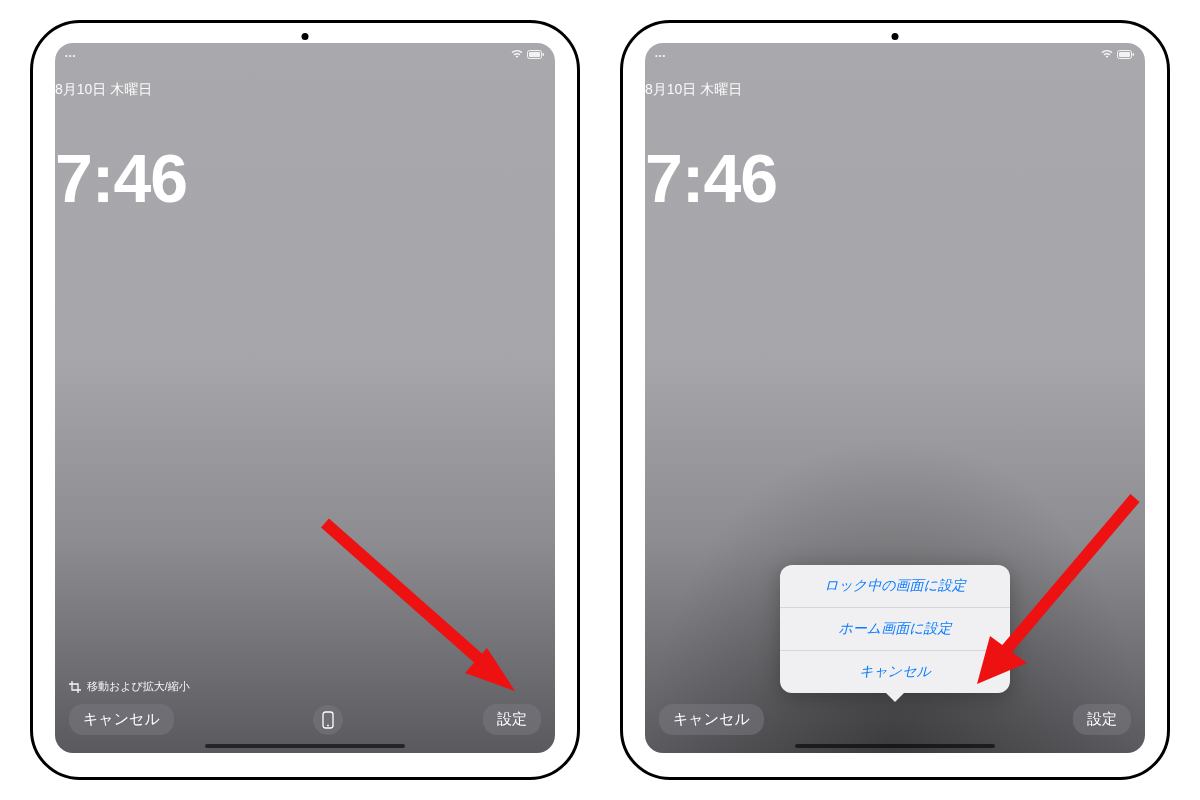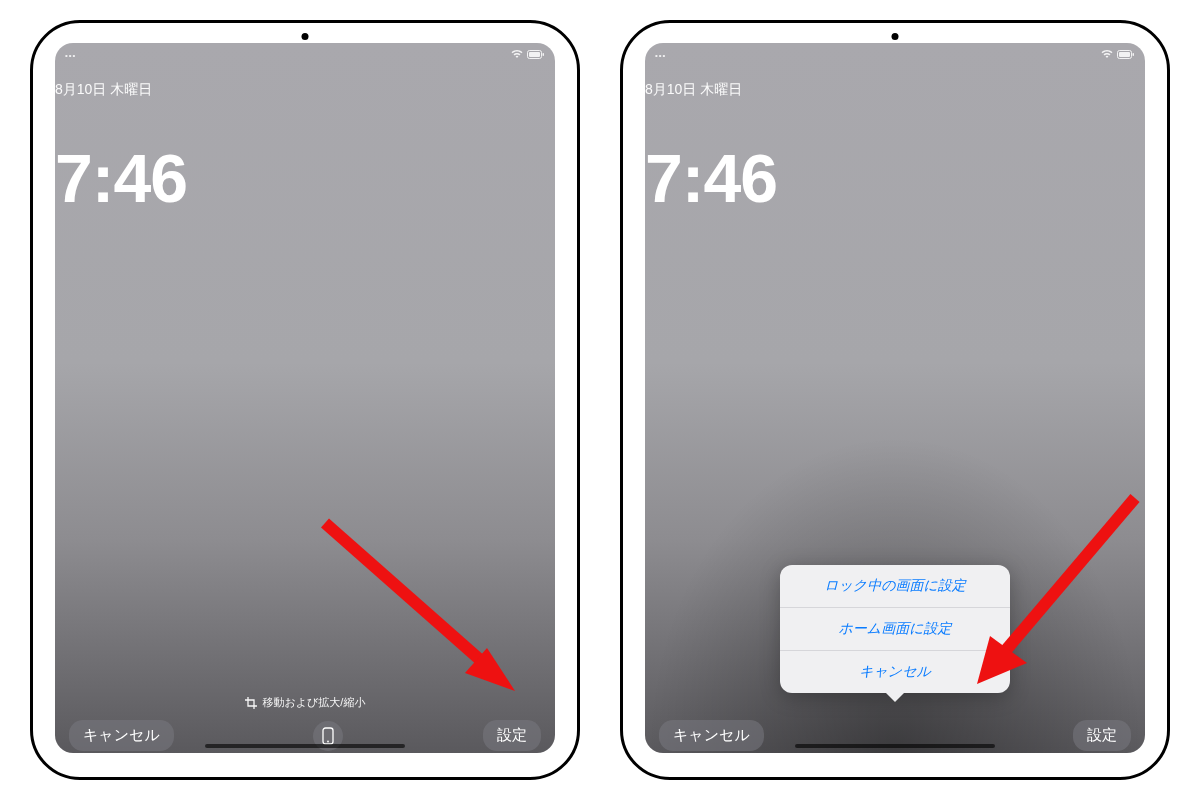--- a/index.html
+++ b/index.html
@@ -31,22 +31,22 @@
     color: rgba(255,255,255,0.85); font-size: 8px;
   }
   .statusbar .dots { letter-spacing: 1px; }
   .statusbar .right-icons { display:flex; gap:4px; align-items:center; }
   .wifi-icon, .batt-icon { display:inline-block; }
   .clock-block { text-align: left; color: #fff; margin-top: 18px; }
   .date-line { font-size: 14px; font-weight: 500; opacity: 0.95; }
   .time-line { font-size: 68px; font-weight: 600; line-height: 1.05; letter-spacing: -1px; margin-top: 44px; }
   .bottom-area {
     position: absolute; left: 0; right: 0; bottom: 0;
-    padding: 0 14px 2px 14px;
-    display: flex; flex-direction: column; align-items: center; gap: 10px;
+    padding: 0 14px 18px 14px;
+    display: flex; flex-direction: column; align-items: flex-start; gap: 10px;
   }
   .hint-row { display:flex; align-items:center; gap:6px; color:#fff; font-size:11px; opacity:0.95; }
   .crop-icon { width:12px; height:12px; }
   .button-row { width:100%; display:flex; justify-content:space-between; align-items:center; }
   .pill-btn {
     background: rgba(120,120,128,0.55);
     color: #fff; font-size: 15px;
     padding: 6px 14px; border-radius: 14px;
     border: none; cursor: pointer;
   }

